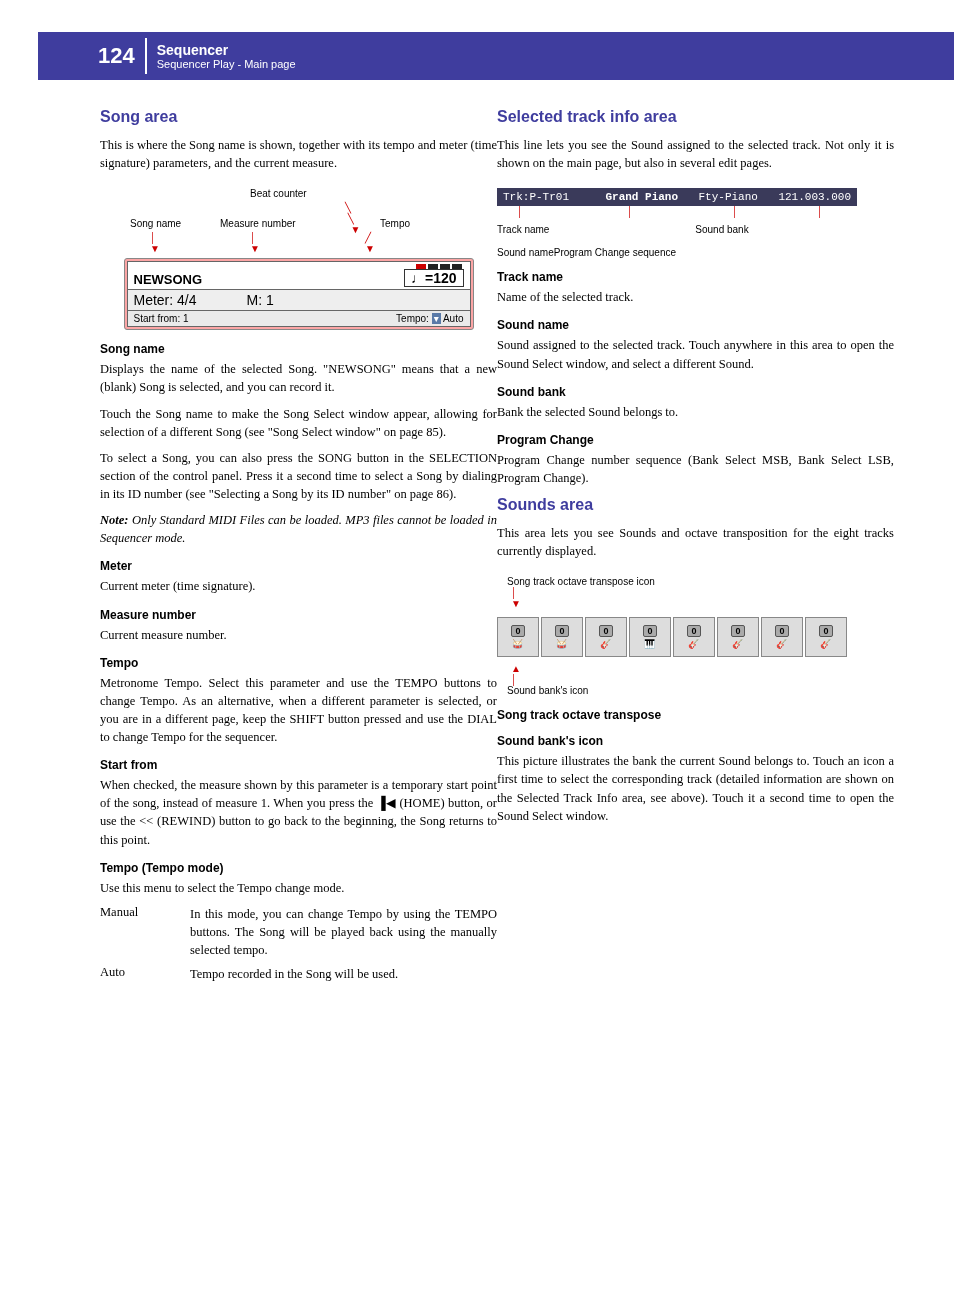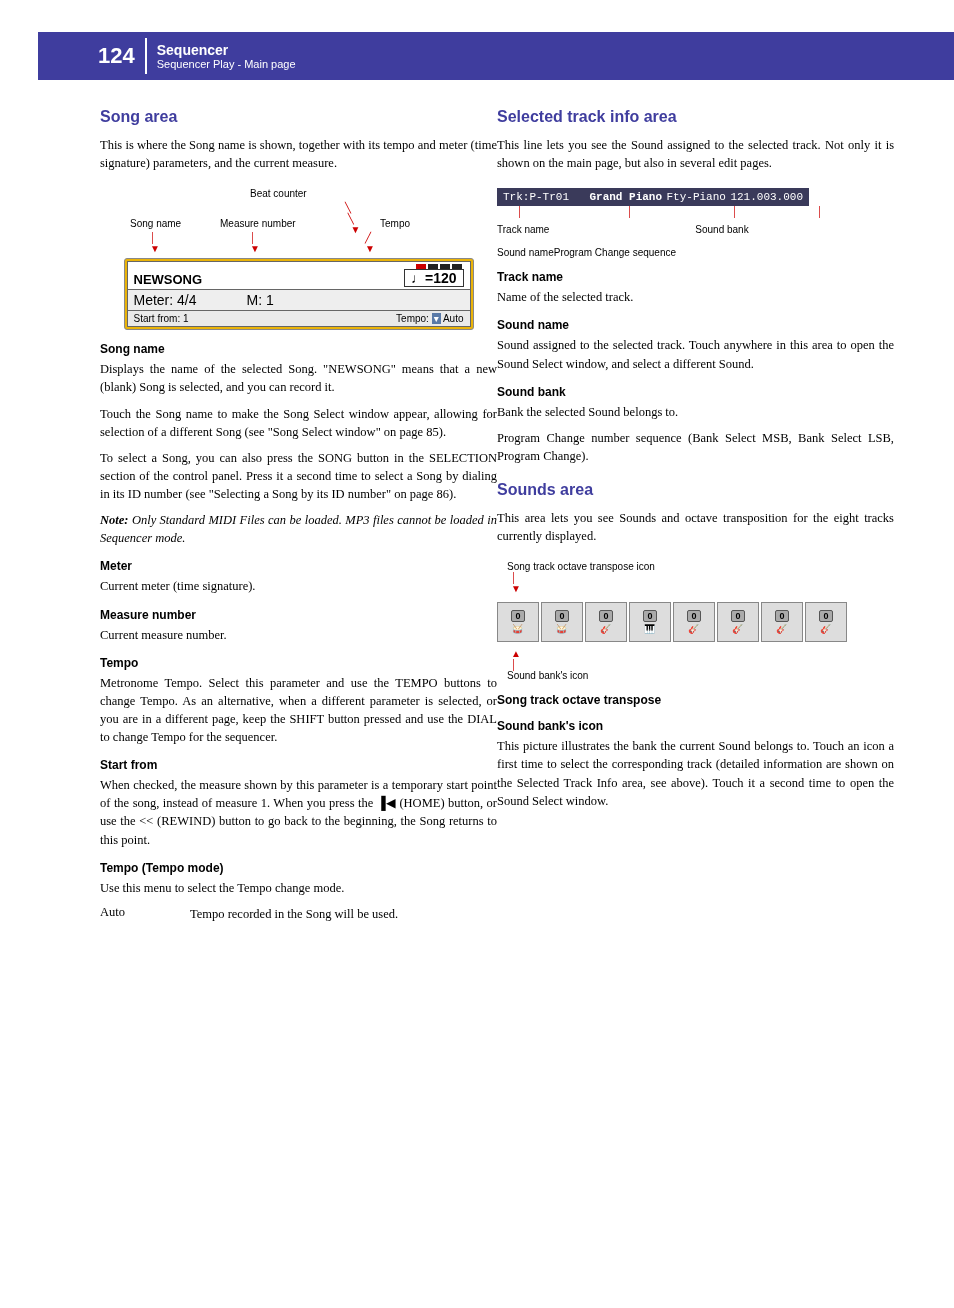--- a/index.html
+++ b/index.html
@@ -11,31 +11,31 @@
 .header-title { font-family: Arial, sans-serif; font-weight: bold; font-size: 14px; }
 .header-sub { font-family: Arial, sans-serif; font-size: 11px; }
 .columns { display: flex; padding: 0 60px 0 100px; }
 .col { flex: 1; min-width: 0; }
 h2 { font-family: Arial, sans-serif; font-weight: bold; font-size: 16px; color: #3f3d9e; margin-bottom: 10px; }
 h3 { font-family: Arial, sans-serif; font-weight: bold; font-size: 12px; color: #000; margin: 12px 0 4px 0; }
 p { font-size: 12.5px; line-height: 1.45; text-align: justify; margin-bottom: 8px; }
 .note-label { font-style: italic; font-weight: bold; }
 .note { font-style: italic; }
 .figure { margin-top: 16px; margin-bottom: 12px; font-family: Arial, sans-serif; font-size: 10px; }
-.song-box { border:1px solid #888; background:#eab308; width:350px; border-radius:3px; padding:2px; margin:26px auto 0; position:relative;}
+.song-box { border:1px solid #888; background:#fca5a5; width:350px; border-radius:3px; padding:2px; margin:26px auto 0; position:relative;}
 .song-box-inner { border:1px solid #666; background:#fff; padding:2px 6px; font-family: Arial, sans-serif; font-weight:bold; font-size:13px; display:flex; justify-content:space-between; align-items:flex-end;}
 .song-box-row2 { font-size:14px; padding:2px 6px; border:1px solid #666; border-top:none; background:#eee;}
 .song-box-row3 { font-size:10px; padding:2px 6px; border:1px solid #666; border-top:none; background:#eaeaea; display:flex; justify-content:space-between;}
 .tempo-disp { border:1px solid #333; background:#fff; padding:0 6px; font-size:14px; font-weight:bold; font-family:Arial;}
 .beat-dots { display:flex; gap:2px; margin-right:2px;}
 .beat-dots span{ width:10px; height:5px; background:#222; display:inline-block;}
 .beat-dots span:first-child{ background:#c00;}
 .lbl { position:absolute; font-size:10px; font-family:Arial,sans-serif; white-space:nowrap;}
 .ptr { color:#c00; position:absolute;}
-.track-bar { background:#3a3a5a; color:#fff; font-family:'Courier New',monospace; font-size:11px; padding:3px 6px; display:flex; justify-content:space-between; width:312px; margin:8px 0 2px;}
+.track-bar { background:#3a3a5a; color:#fff; font-family:'Courier New',monospace; font-size:11px; padding:3px 6px; display:flex; justify-content:space-between; width:360px; margin:8px 0 2px;}
 .track-bar .sn { font-weight:bold;padding-left:16px; }
 .tlabels { display:flex; width:360px; font-size:10px; font-family:Arial; }
 .tlabels > div { flex:1; text-align:left;}
 .tlabels2 { display:flex; width:360px; font-size:10px; font-family:Arial; margin-top:12px;}
 .sounds-strip { display:flex; gap:2px; margin:8px 0 6px; width:360px;}
 .sicon { width:42px; height:40px; background:#ddd; border:1px solid #888; display:flex; flex-direction:column; align-items:center; justify-content:center; font-size:9px;}
 .sicon .oct{ background:#aaa; border:1px solid #555; border-radius:2px; padding:0 3px; font-weight:bold; font-family:Arial; font-size:9px; margin-bottom:2px;}
 .deflist { font-size:12.5px; }
 .deflist .row { display:flex; margin-bottom:6px;}
 .deflist .term { width:90px; flex-shrink:0;}
@@ -111,20 +111,24 @@
     <h3>Tempo</h3>
     <p>Metronome Tempo. Select this parameter and use the TEMPO buttons to change Tempo. As an alternative, when a different parameter is selected, or you are in a different page, keep the SHIFT button pressed and use the DIAL to change Tempo for the sequencer.</p>
 
     <h3>Start from</h3>
     <p><span>When checked, the measure shown by this parameter is a temporary start point of the song, instead of measure 1. When you press the </span><span>▐◀</span><span> (HOME) button, or use the &lt;&lt; (REWIND) button to go back to the beginning, the Song returns to this point.</span></p>
 
     <h3>Tempo (Tempo mode)</h3>
     <p>Use this menu to select the Tempo change mode.</p>
     <div class="deflist">
       <div class="row">
+        <div class="term">Manual</div>
+        <div class="def">In this mode, you can change Tempo by using the TEMPO buttons. The Song will be played back using the manually selected tempo.</div>
+      </div>
+      <div class="row">
         <div class="term">Auto</div>
         <div class="def">Tempo recorded in the Song will be used.</div>
       </div>
     </div>
   </div>
 
   <div class="col">
     <h2>Selected track info area</h2>
     <p>This line lets you see the Sound assigned to the selected track. Not only it is shown on the main page, but also in several edit pages.</p>
 
@@ -157,23 +161,24 @@
 
     <h3>Track name</h3>
     <p>Name of the selected track.</p>
 
     <h3>Sound name</h3>
     <p>Sound assigned to the selected track. Touch anywhere in this area to open the Sound Select window, and select a different Sound.</p>
 
     <h3>Sound bank</h3>
     <p>Bank the selected Sound belongs to.</p>
 
+    <h3>Program Change</h3>
     <p>Program Change number sequence (Bank Select MSB, Bank Select LSB, Program Change).</p>
 
-    <h2 style="margin-top:16px">Sounds area</h2>
+    <h2 style="margin-top:9px">Sounds area</h2>
     <p>This area lets you see Sounds and octave transposition for the eight tracks currently displayed.</p>
 
     <div class="figure">
       <div class="soundlbl">Song track octave transpose icon</div>
       <span class="ptr" style="position:relative;left:14px;">│<br>▼</span>
       <div class="sounds-strip">
         <div class="sicon">
             <span class="oct">0</span>
             <span>🥁</span>
           </div>

